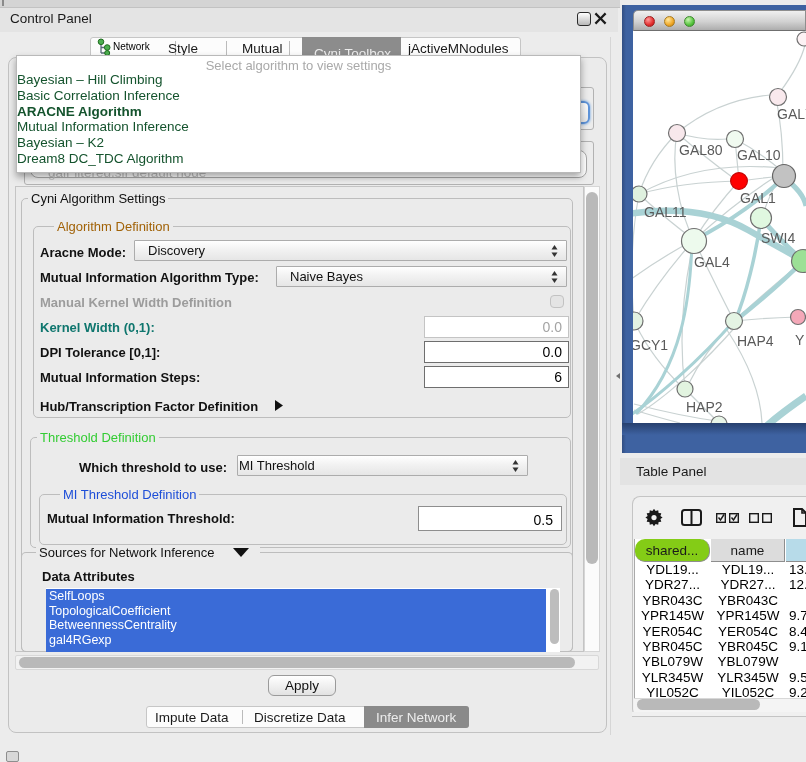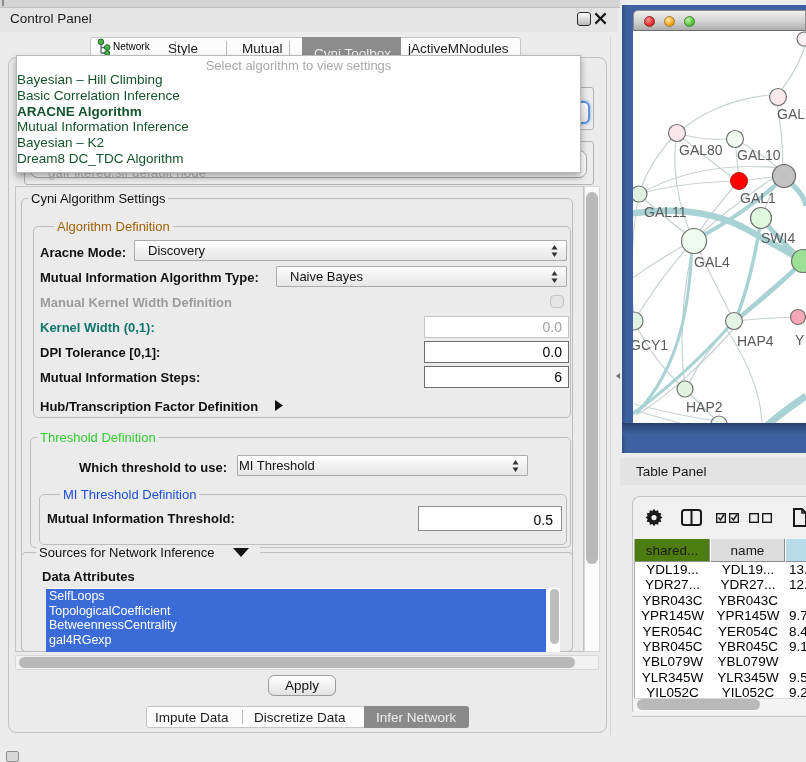--- a/index.html
+++ b/index.html
@@ -261,21 +261,21 @@
 <svg class="abs" style="left:749px;top:513px;" width="23" height="10" viewBox="0 0 23 10">
   <rect x="0.7" y="0.7" width="8.6" height="8.6" fill="none" stroke="#1a1a1a" stroke-width="1.4"></rect>
   <rect x="13.7" y="0.7" width="8.6" height="8.6" fill="none" stroke="#1a1a1a" stroke-width="1.4"></rect>
 </svg>
 <svg class="abs" style="left:793px;top:508px;" width="14" height="19" viewBox="0 0 14 19">
   <path d="M1 1 L9 1 L13 5 L13 18 L1 18 Z" fill="none" stroke="#1a1a1a" stroke-width="2"></path>
   <path d="M9 1 L9 5 L13 5" fill="none" stroke="#1a1a1a" stroke-width="1.6"></path>
 </svg>
 
 <div class="abs" style="left:634px;top:539px;width:172px;height:160px;background:#fff;border-left:1px solid #AAA;"></div>
-<div class="abs" style="left:635px;top:539px;width:75px;height:23px;background:#4d7c0f;border-right:1px solid #8E8E8E;border-bottom:1px solid #8E8E8E;font-size:13.5px;color:#1a1a1a;text-align:center;line-height:23px;">shared...</div>
+<div class="abs" style="left:635px;top:539px;width:75px;height:23px;background:#84cc16;border-right:1px solid #8E8E8E;border-bottom:1px solid #8E8E8E;font-size:13.5px;color:#1a1a1a;text-align:center;line-height:23px;border-radius:10px;">shared...</div>
 <div class="abs" style="left:711px;top:539px;width:74px;height:23px;background:#DCDCDC;border-right:1px solid #8E8E8E;border-bottom:1px solid #8E8E8E;font-size:13.5px;color:#1a1a1a;text-align:center;line-height:23px;">name</div>
 <div class="abs" style="left:786px;top:539px;width:20px;height:23px;background:#B7DBE9;border-bottom:1px solid #8E8E8E;"></div>
 <div class="abs" style="left:635px;top:562px;width:75px;font-size:13.5px;color:#000;line-height:15.4px;text-align:center;">YDL19...<br>YDR27...<br>YBR043C<br>YPR145W<br>YER054C<br>YBR045C<br>YBL079W<br>YLR345W<br>YIL052C</div>
 <div class="abs" style="left:711px;top:562px;width:74px;font-size:13.5px;color:#000;line-height:15.4px;text-align:center;">YDL19...<br>YDR27...<br>YBR043C<br>YPR145W<br>YER054C<br>YBR045C<br>YBL079W<br>YLR345W<br>YIL052C</div>
 <div class="abs" style="left:789px;top:562px;width:30px;font-size:13.5px;color:#000;line-height:15.4px;">13.<br>12.<br>&nbsp;<br>9.7<br>8.4<br>9.1<br>&nbsp;<br>9.5<br>9.2</div>
 
 <div class="abs" style="left:634px;top:698px;width:172px;height:14px;background:#F4F4F4;border-top:1px solid #D8D8D8;"></div>
 <div class="abs" style="left:637px;top:699px;width:123px;height:11px;background:#B9B9B9;border-radius:6px;"></div>
 <div class="abs" style="left:632px;top:712px;width:174px;height:5px;background:#F0F0F0;border-bottom:1px solid #C4C4C4;"></div>
 

